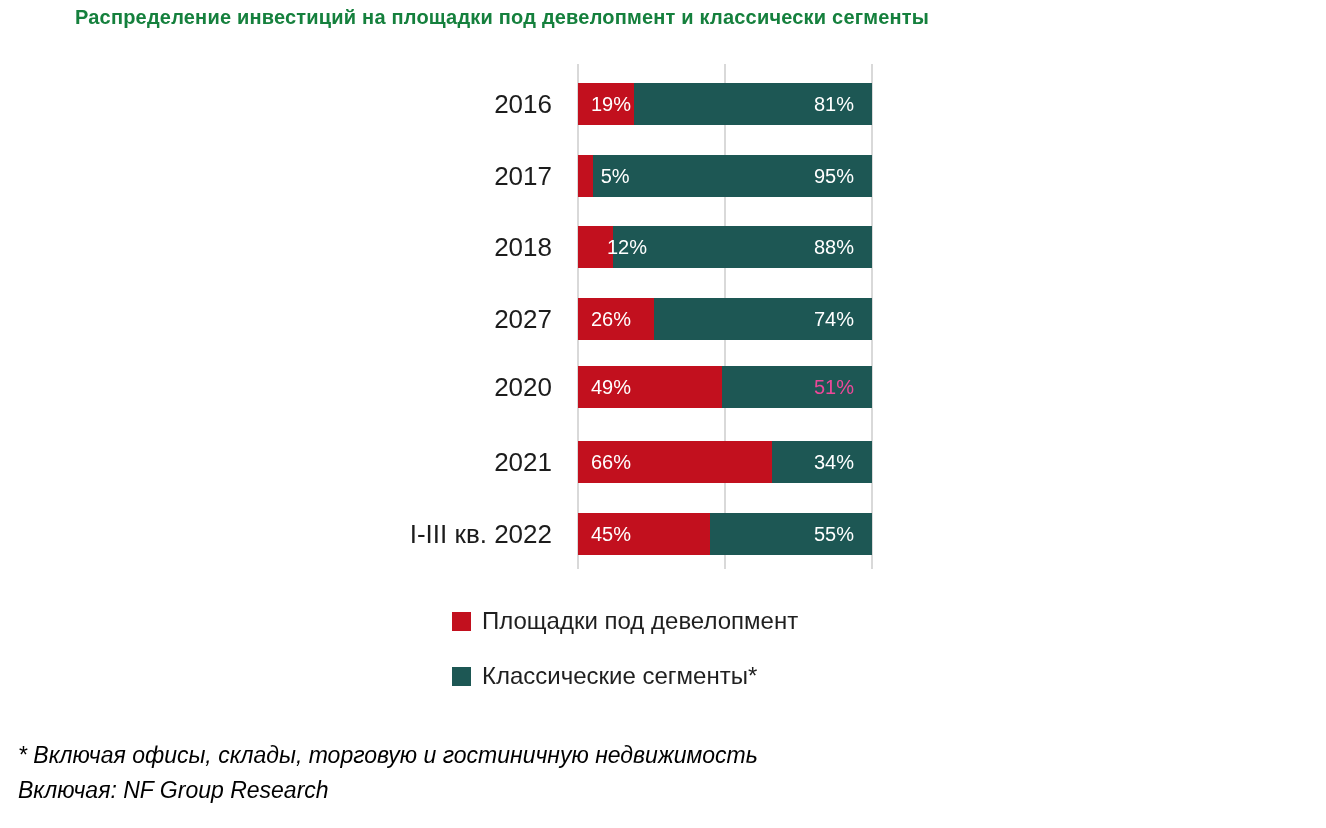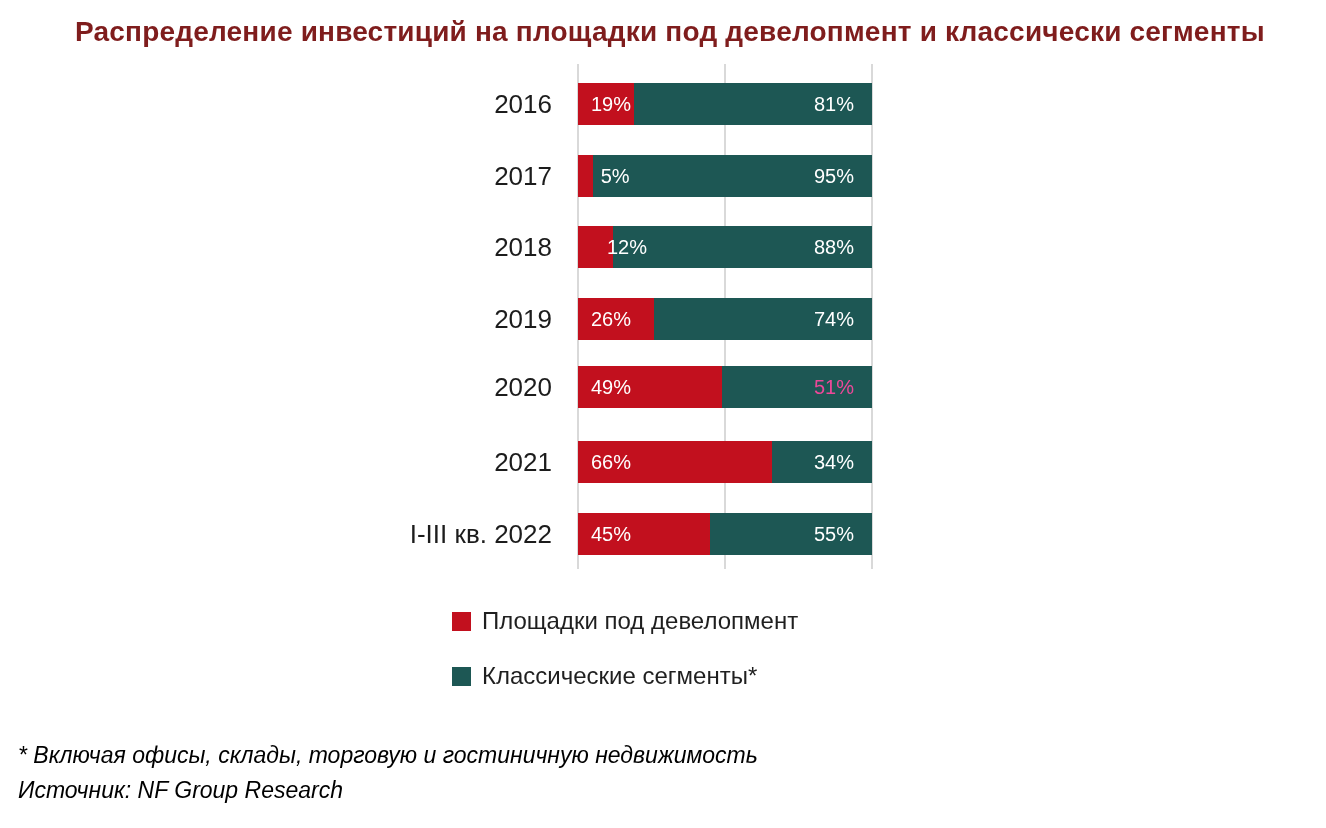--- a/index.html
+++ b/index.html
@@ -1,22 +1,22 @@
 <!DOCTYPE html>
 <html><head>
 <meta charset="utf-8">
 <style>
   html,body{margin:0;padding:0;}
   body{
     width:1326px;height:828px;position:relative;background:#ffffff;
     font-family:"Liberation Sans", sans-serif;overflow:hidden;
   }
   .title{
-    position:absolute;left:75px;top:16px;width:1200px;
-    font-size:28px;font-weight:bold;color:#7f1d1d;letter-spacing:.2px;
+    position:absolute;left:75px;top:6px;width:1200px;
+    font-size:20px;font-weight:bold;color:#15803d;letter-spacing:.2px;
     white-space:nowrap;
   }
   .chart-plot{
     position:absolute;left:578px;top:64px;width:282px;height:505px;
   }
   .gridline{
     position:absolute;top:0;bottom:0;width:2px;background:#D9D9D9;
   }
   .bar-row{
     position:absolute;left:0;width:294px;height:42px;
@@ -85,21 +85,21 @@
     <div class="bar-row" style="top: 162px;">
       <div class="cat-label">2018</div>
       <div class="bar-track">
         <div class="seg" style="width: 35.28px; background: rgb(194, 16, 30);"></div>
         <div class="seg" style="width: 258.72px; background: rgb(29, 87, 84);"></div>
       </div>
       <span class="val-label" style="color: rgb(255, 255, 255); left: 1px; padding-left: 28px;">12%</span>
       <span class="val-label" style="color: rgb(255, 255, 255); right: 18px;">88%</span>
     </div>
     <div class="bar-row" style="top: 234px;">
-      <div class="cat-label">2019</div>
+      <div class="cat-label">2027</div>
       <div class="bar-track">
         <div class="seg" style="width: 76.44px; background: rgb(194, 16, 30);"></div>
         <div class="seg" style="width: 217.56px; background: rgb(29, 87, 84);"></div>
       </div>
       <span class="val-label" style="color: rgb(255, 255, 255); left: 13px;">26%</span>
       <span class="val-label" style="color: rgb(255, 255, 255); right: 18px;">74%</span>
     </div>
     <div class="bar-row" style="top: 302px;">
       <div class="cat-label">2020</div>
       <div class="bar-track">
@@ -134,13 +134,13 @@
     <span class="legend-swatch" style="background: rgb(194, 16, 30);"></span>
     <span class="legend-label">Площадки под девелопмент</span>
   </div>
   <div class="legend-row">
     <span class="legend-swatch" style="background: rgb(29, 87, 84);"></span>
     <span class="legend-label">Классические сегменты*</span>
   </div>
 </div>
 
 <div class="footnote">* Включая офисы, склады, торговую и гостиничную недвижимость</div>
-<div class="source">Источник: NF Group Research</div>
+<div class="source">Включая: NF Group Research</div>
 
 </body></html>

